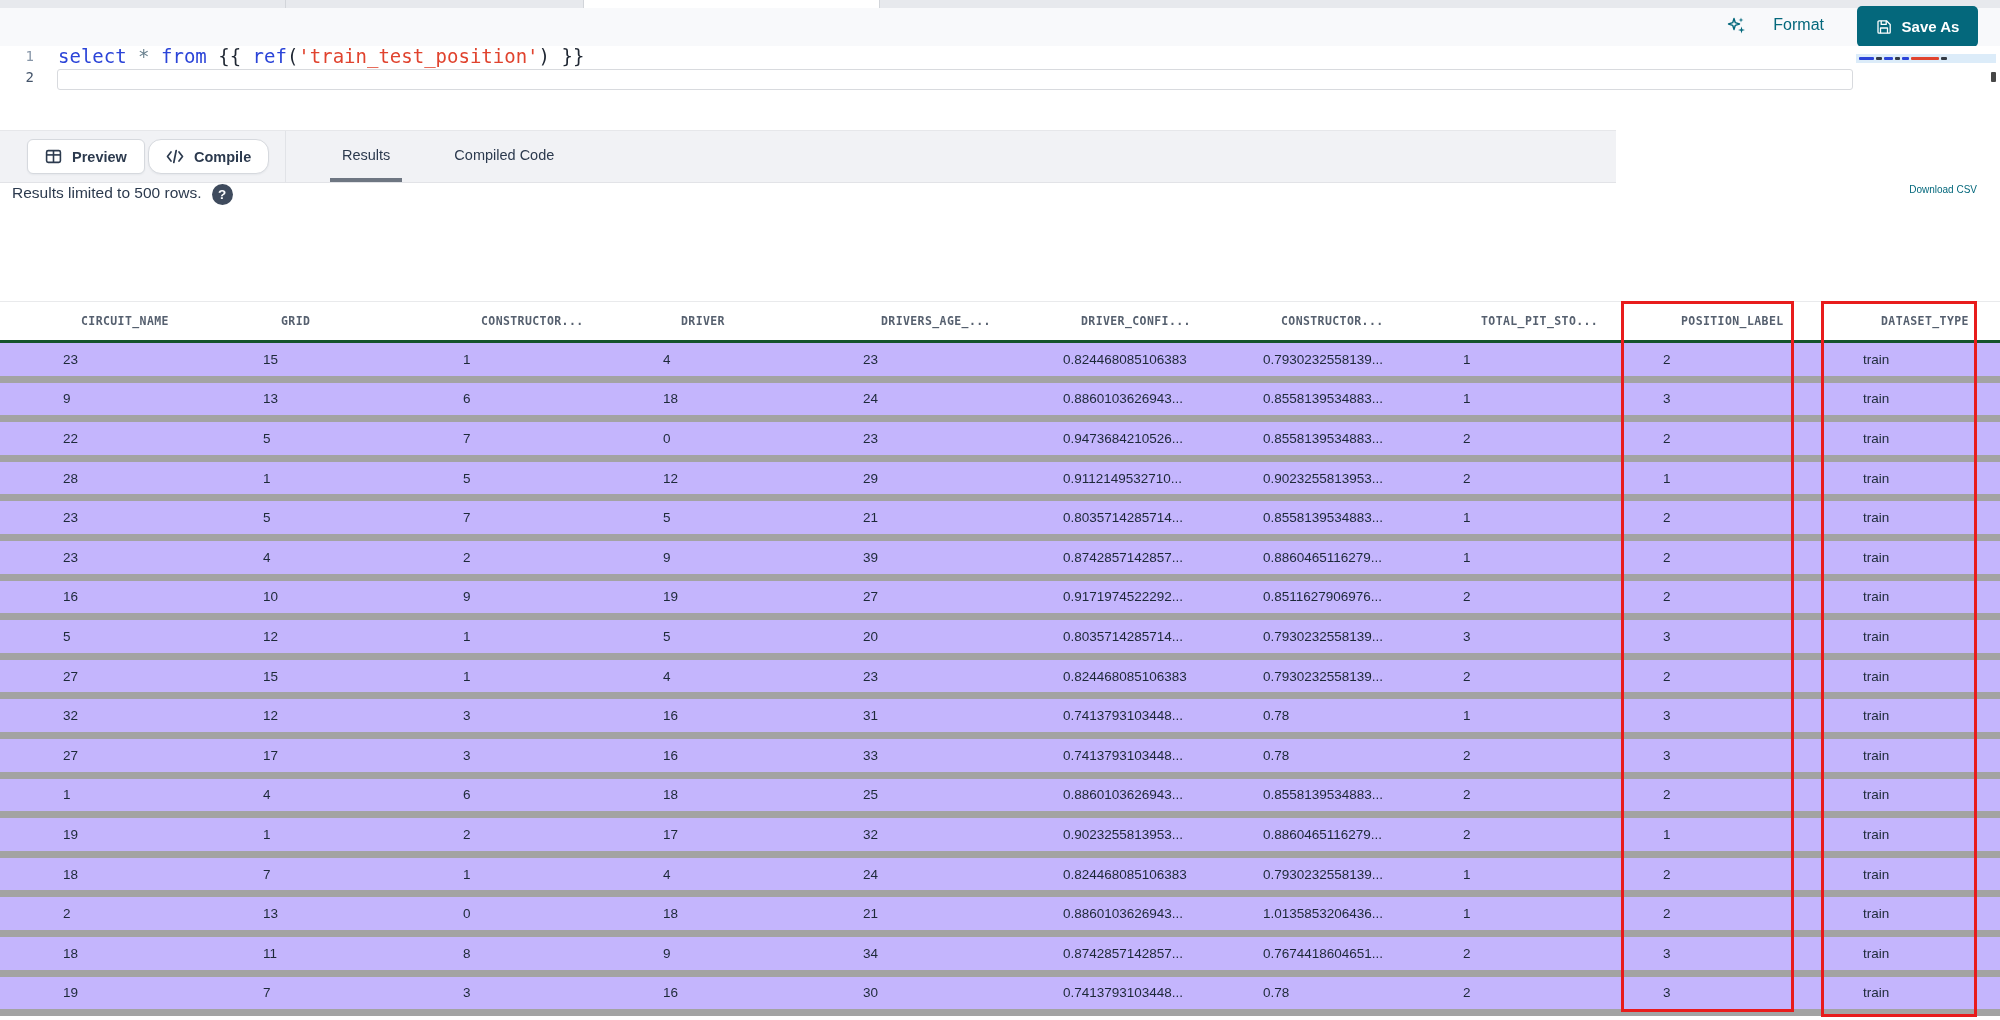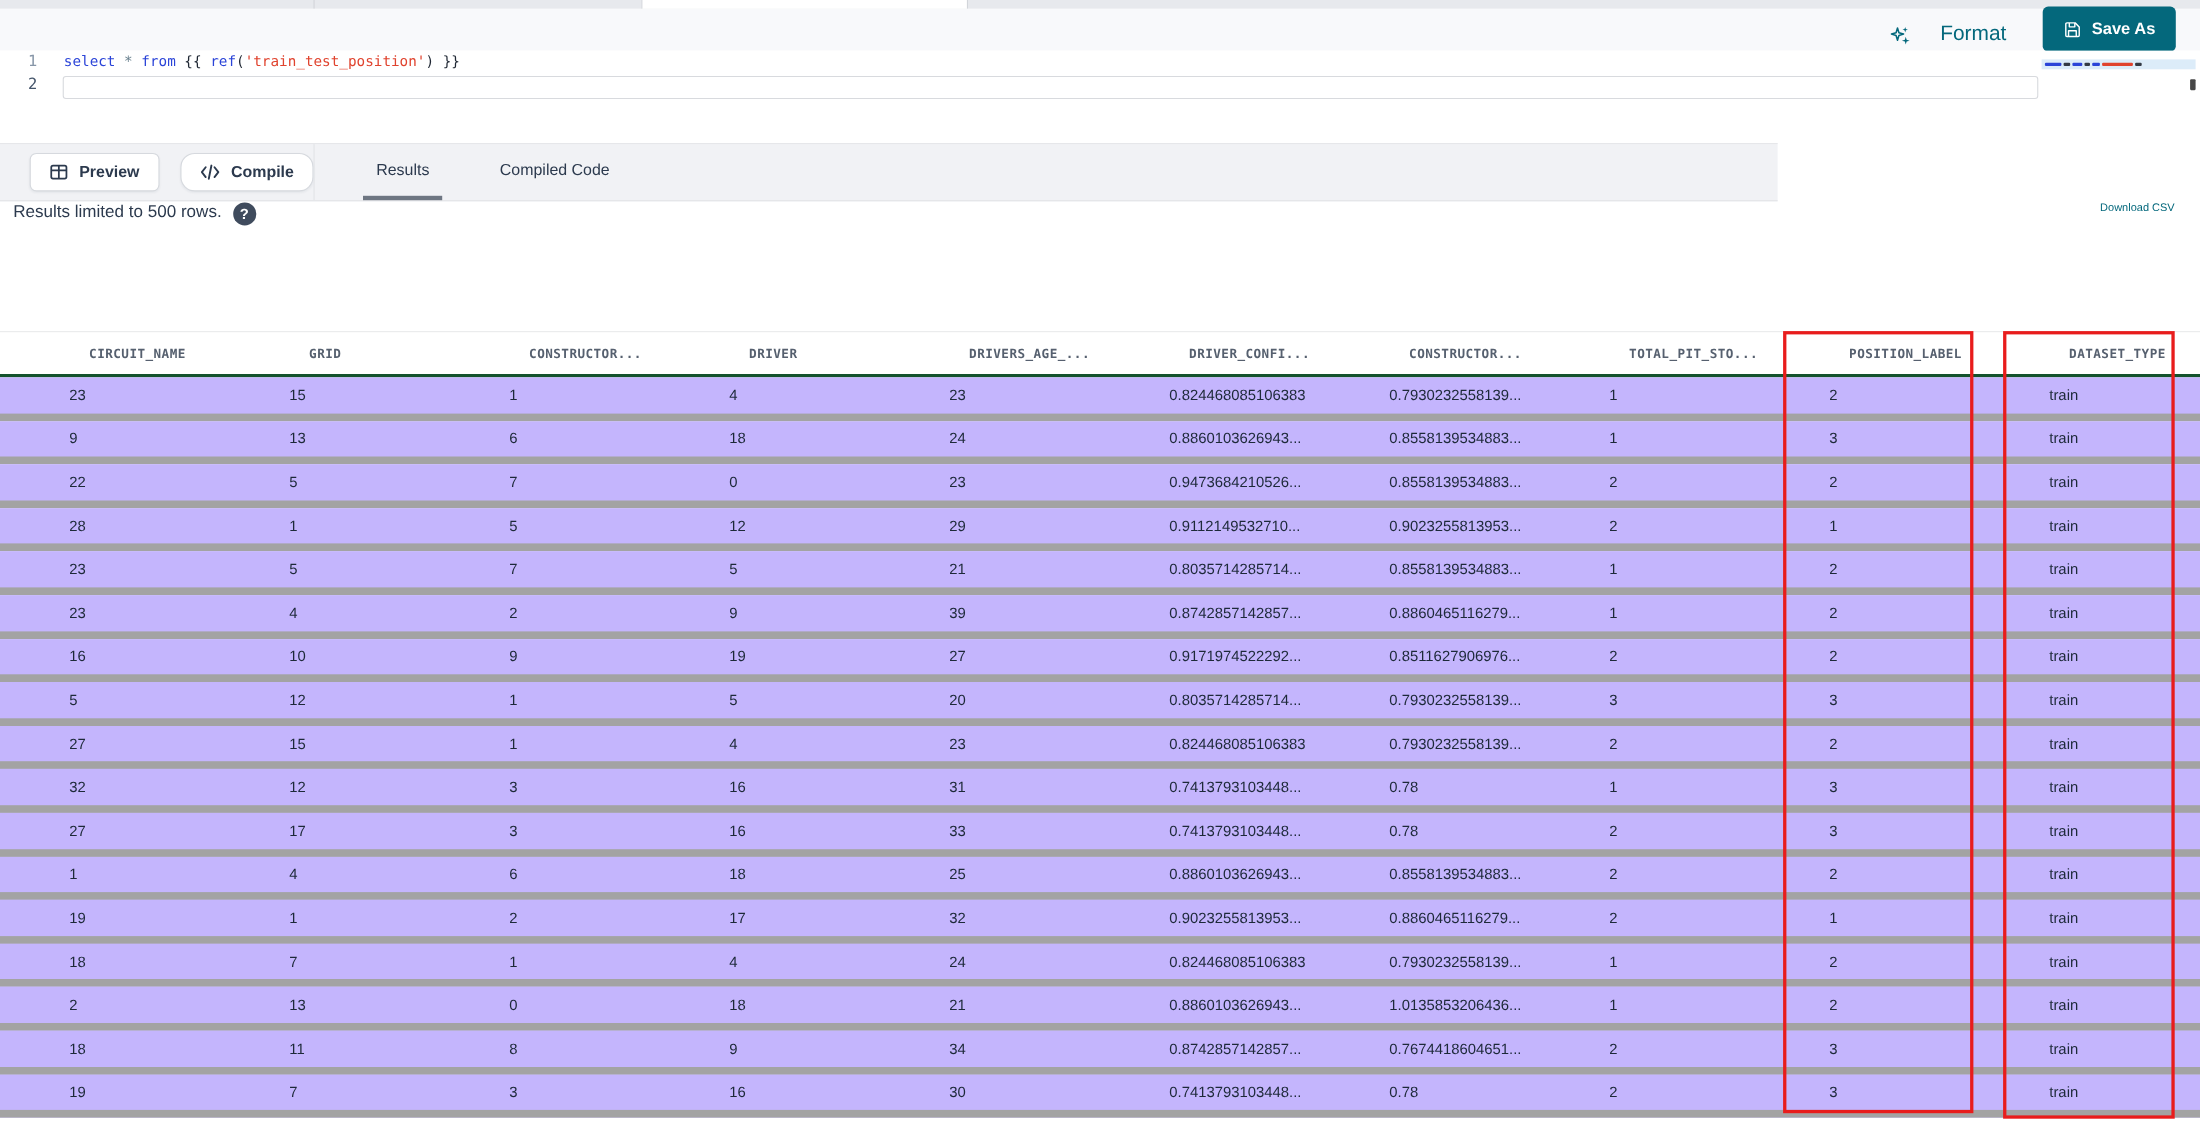--- a/index.html
+++ b/index.html
@@ -9,55 +9,55 @@
   .app{position:absolute;inset:0;}
 
   
   .tabstrip{position:absolute;left:0;top:0;width:2000px;height:8px;background:#e7e9ed;}
   .seg-divider{position:absolute;top:0;width:1px;height:8px;background:#d2d5da;}
   .active-seg{position:absolute;left:583px;top:0;width:297px;height:8px;background:#fff;
               border-left:1px solid #d2d5da;border-right:1px solid #d2d5da;}
 
   
   .toolbar{position:absolute;left:0;top:8px;width:2000px;height:38px;background:#f8f9fb;}
-  .format-btn{position:absolute;right:176px;top:8px;height:26px;display:flex;align-items:flex-end;gap:27px;
-              color:var(--accent,#04687c);font-size:19px;cursor:pointer;}
+  .format-btn{position:absolute;right:176px;top:8px;height:26px;display:flex;align-items:flex-start;gap:27px;
+              color:var(--accent,#04687c);font-size:16px;cursor:pointer;}
   .saveas{position:absolute;right:22px;top:-2px;width:121px;height:41px;background:var(--accent,#04687c);
           color:#fff;border:none;border-radius:5px;display:flex;align-items:center;justify-content:center;
           gap:10px;font-size:15px;font-weight:700;font-family:inherit;cursor:pointer;}
 
   
   .editor{position:absolute;left:0;top:46px;width:2000px;height:84px;background:#fff;}
   .gutter{position:absolute;left:0;top:0;width:34px;text-align:right;
           font-family:"DejaVu Sans Mono",monospace;font-size:14px;}
   .ln{height:21px;line-height:21px;color:#8796a8;}
   .ln.active{color:#44546a;}
   .code-line{position:absolute;left:58px;top:0;height:21px;line-height:21px;
-             font-family:"DejaVu Sans Mono",monospace;font-size:13px;white-space:pre;}
+             font-family:"DejaVu Sans Mono",monospace;font-size:19px;white-space:pre;}
   .tok-keyword{color:var(--keyword-blue,#2b44d8);}
   .tok-function{color:var(--keyword-blue,#2b44d8);}
   .tok-string{color:var(--string-red,#e0432e);}
   .tok-operator{color:var(--operator-gray,#69808e);}
   .tok-brace,.tok-plain{color:var(--brace-dark,#1f2733);}
   .active-line-box{position:absolute;left:57px;top:23px;width:1796px;height:21px;
                    border:1px solid #d8dade;border-radius:3px;background:#fff;}
   .minimap{position:absolute;right:2px;top:6px;width:142px;height:64px;background:#fff;}
   .mm-line{position:absolute;left:0;top:2px;width:140px;height:9px;background:#dcecf9;
            display:flex;align-items:center;gap:2px;padding:0 3px;}
   .mm-line span{height:3px;border-radius:1px;display:block;}
   .scroll-dot{position:absolute;right:4px;top:26px;width:5px;height:10px;background:#474747;border-radius:1px;}
 
   
   .actionbar{position:absolute;left:0;top:130px;width:1616px;height:53px;background:#f1f2f5;
              border-top:1px solid #e6e7ea;border-bottom:1px solid #e2e3e7;}
   .btn{position:absolute;top:8px;height:35px;background:#fff;border:1px solid #d6d9de;border-radius:6px;
        display:flex;align-items:center;gap:10px;padding:0 17px;font-size:14.5px;color:#2c3a4e;
        font-weight:600;font-family:inherit;box-shadow:0 1px 2px rgba(20,30,50,.05);cursor:pointer;}
   .btn.preview{left:27px;}
-  .btn.compile{left:164px;border-radius:13px;}
+  .btn.compile{left:148px;border-radius:13px;}
   .vdiv{position:absolute;left:285px;top:0;width:1px;height:51px;background:#e1e3e7;}
   .tabs{position:absolute;left:330px;top:0;height:51px;display:flex;gap:40px;}
   .tab{height:51px;display:flex;align-items:center;font-size:14.5px;color:#2c3a4e;
        padding:0 12px;border-bottom:4px solid transparent;cursor:pointer;text-align:center;}
   .tab.active{border-bottom-color:#6e7682;}
 
   
   .resultsbar{position:absolute;left:0;top:184px;width:2000px;height:54px;background:#fff;
               display:flex;align-items:flex-start;padding:0 23px 0 12px;font-size:15.5px;color:#2c3a4e;}
   .help{width:21px;height:21px;border-radius:50%;background:#3f4b5d;color:#fff;font-size:13.5px;

